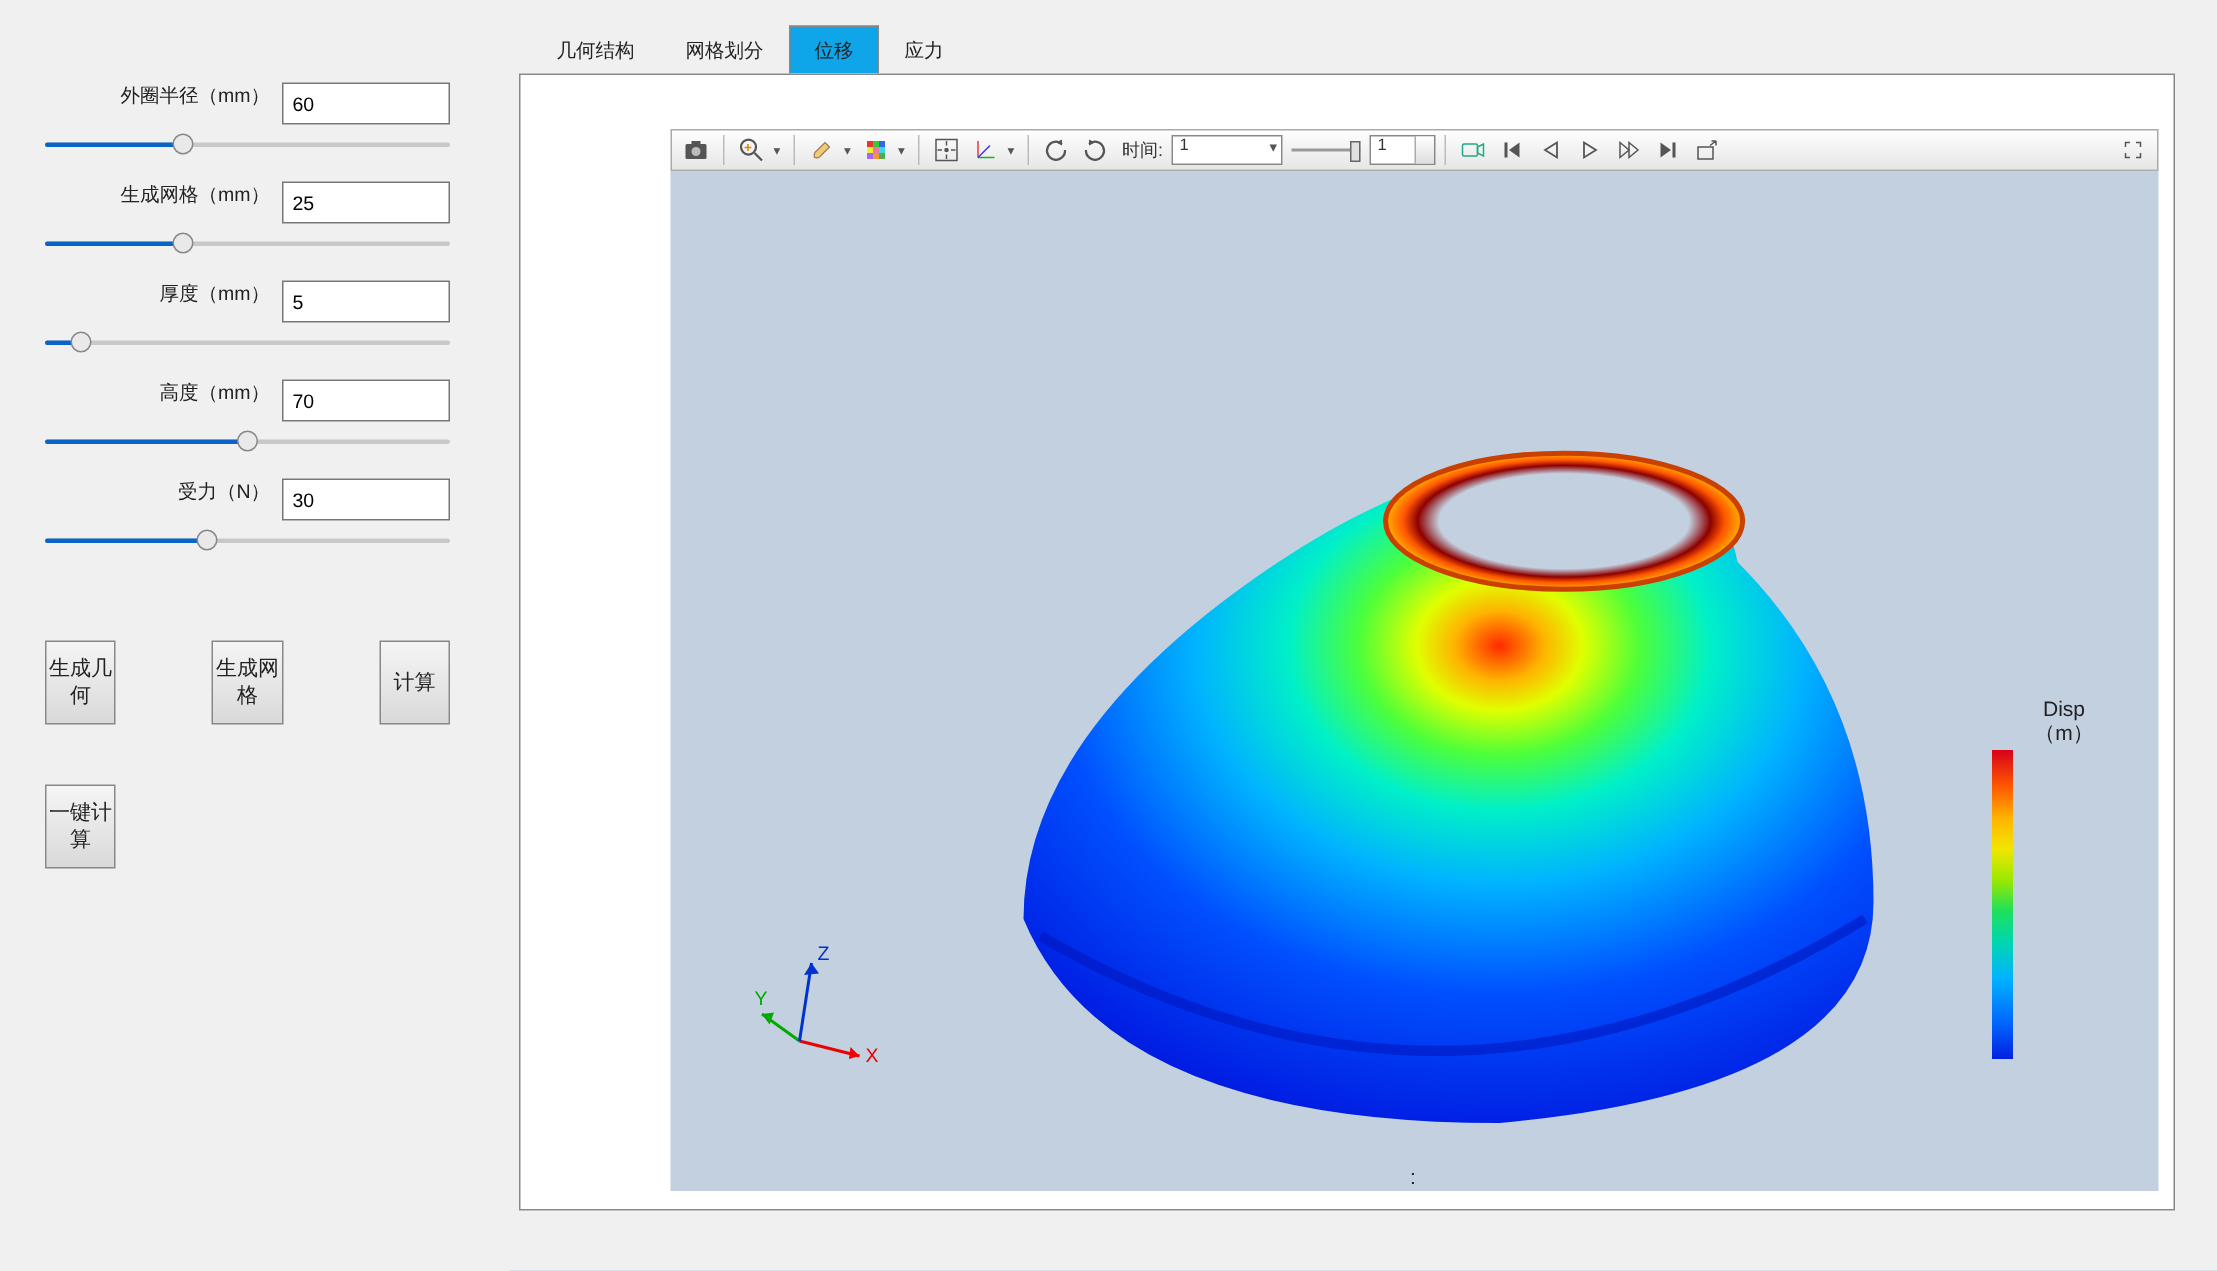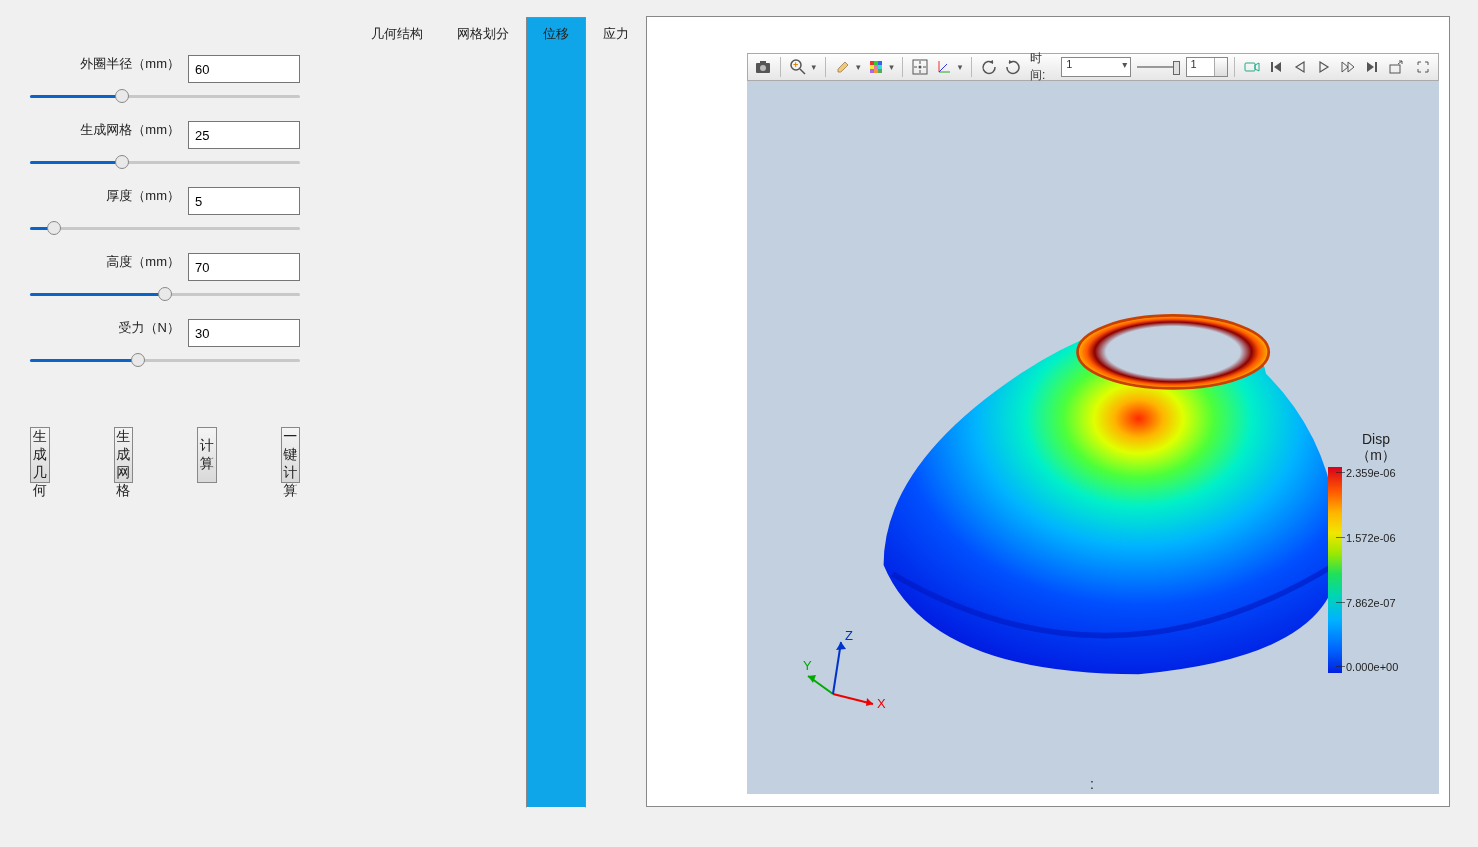--- a/index.html
+++ b/index.html
@@ -37,35 +37,36 @@
   .slider-fill {
     position: absolute; left: 0; top: 6px; height: 3px;
     background: #0a64c8; border-radius: 2px;
   }
   .slider-thumb {
     position: absolute; top: 0; width: 14px; height: 14px;
     border-radius: 50%; background: #e9e9e9;
     border: 1px solid #888; transform: translateX(-50%);
   }
   .button-grid {
-    display: grid; grid-template-columns: 1fr 1fr 1fr 1fr;
+    display: grid; grid-template-columns: 1fr 1fr 1fr;
     gap: 40px 64px; margin-top: 60px;
   }
   .action-btn {
     height: 56px;
     background: linear-gradient(#f5f5f5,#d9d9d9);
     border: 1px solid #888;
     font-size: 14px;
     color: #222;
     cursor: pointer;
   }
   .main {
     flex: 1;
     padding: 16px 28px 40px 16px;
     display: flex;
+    flex-direction: column;
   }
   .tabs {
     display: flex;
     padding-left: 8px;
   }
   .tab {
     padding: 7px 16px 6px;
     font-size: 13px;
     color: #222;
     cursor: pointer;
@@ -418,26 +419,20 @@
         </div>
 
         
         <div class="colorbar">
           <div class="cb-title">
             <span>Disp</span><br>
             <span>（m）</span>
           </div>
           <div class="cb-body">
             <div class="cb-grad"></div>
-            <div class="cb-ticks">
-              <div class="cb-tick">2.359e-06</div>
-              <div class="cb-tick">1.572e-06</div>
-              <div class="cb-tick">7.862e-07</div>
-              <div class="cb-tick">0.000e+00</div>
-            </div>
           </div>
         </div>
 
         <div class="status-dots">:</div>
       </div>
     </div>
   </div>
 </div>
 
 </body></html>

